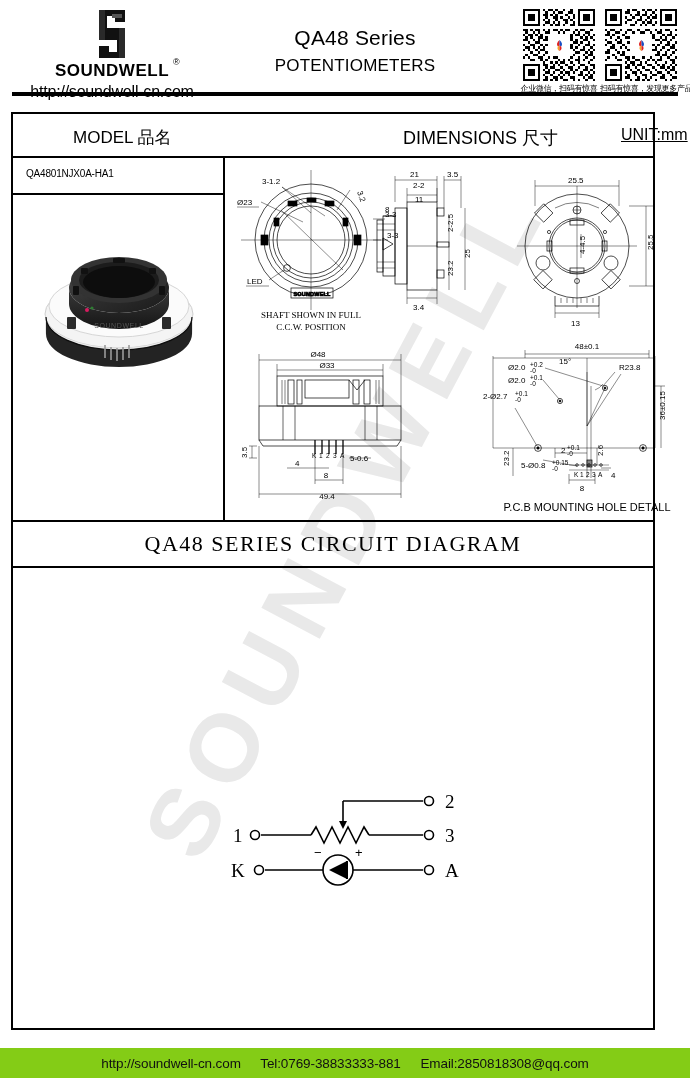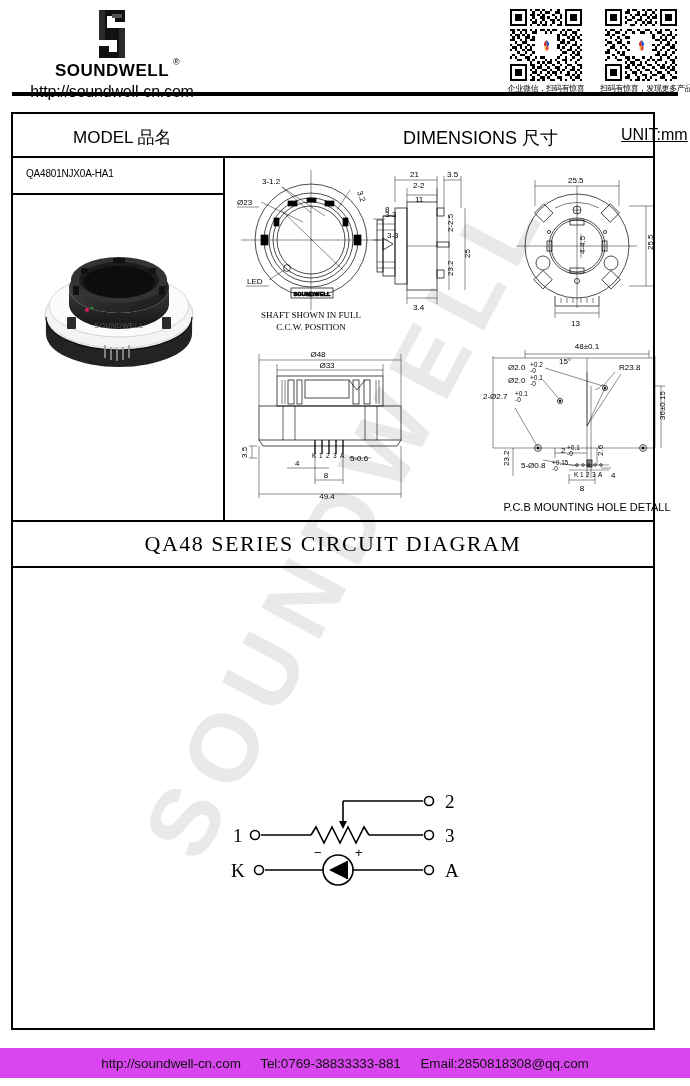--- a/index.html
+++ b/index.html
@@ -25,21 +25,21 @@
   .logo-mark{width:54px;height:52px;margin:0 auto;position:relative;}
   .brand-name{
     font-size:17px;font-weight:bold;letter-spacing:.5px;margin-top:1px;
     position:relative;display:inline-block;
   }
   .brand-reg{position:absolute;right:-11px;top:-4px;font-size:9px;font-weight:normal;}
   .brand-url{font-size:16px;margin-top:2px;letter-spacing:-.2px;}
   .title-block{position:absolute;left:245px;top:26px;width:220px;text-align:center;}
   .title-main{font-size:21px;letter-spacing:.2px;}
   .title-sub{font-size:17px;margin-top:6px;letter-spacing:.2px;}
-  .qr-wrap{position:absolute;right:8px;top:9px;display:flex;gap:13px;}
+  .qr-wrap{position:absolute;right:8px;top:9px;display:flex;}
   .qr-item{width:82px;text-align:center;}
   .qr-img{width:72px;height:72px;margin:0 auto;position:relative;background:#fff;}
   .qr-cap{font-size:8px;margin-top:2px;white-space:nowrap;letter-spacing:-.3px;
           font-family:"DejaVu Sans",sans-serif;}
   .qr-center{
     position:absolute;left:50%;top:50%;transform:translate(-50%,-50%);
     width:20px;height:20px;background:#fff;display:flex;align-items:center;
     justify-content:center;border:1px solid #fff;
   }
   .qr-center-dot{width:13px;height:13px;}
@@ -72,21 +72,21 @@
   .row-circ{position:absolute;left:0;top:454px;width:100%;bottom:0;}
 
   
   .circuit{position:absolute;left:50%;top:215px;transform:translateX(-50%);
            width:300px;height:140px;}
   .circ-cap{position:absolute;left:0;top:108px;width:300px;text-align:center;
             font-size:19px;letter-spacing:0px;}
 
   
   .footer{position:absolute;left:0;top:1048px;width:690px;height:30px;
-          background:#d946ef;z-index:4;display:flex;align-items:center;
+          background:#84cc16;z-index:4;display:flex;align-items:center;
           justify-content:center;}
   .footer-txt{font-size:13.5px;color:#111;letter-spacing:-.1px;white-space:nowrap;}
   .footer-txt span{margin-right:16px;}
   .footer-txt span:last-child{margin-right:0;}
 
   svg{display:block;}
   .dtxt{font-family:"Liberation Sans",sans-serif;font-size:8px;fill:#000;}
   .dtxt-s{font-family:"Liberation Sans",sans-serif;font-size:6.5px;fill:#000;}
   .dtxt-m{font-family:"Liberation Serif",serif;font-size:9px;fill:#000;}
 </style>
@@ -108,20 +108,24 @@
           <path d="M34 20 L40 20 L40 50 L34 50 Z" fill="#2a2a2a"></path>
         </svg>
       </div>
       <div class="brand-name">
         <span>SOUNDWELL</span>
         <span class="brand-reg">®</span>
       </div>
       <div class="brand-url">http://soundwell-cn.com</div>
     </div>
 
+    <div class="title-block">
+      <div class="title-main">QA48 Series</div>
+      <div class="title-sub">POTENTIOMETERS</div>
+    </div>
 
     <div class="qr-wrap">
       <div class="qr-item">
         <div class="qr-img">
           <svg width="72" height="72" viewBox="0 0 29 29" shape-rendering="crispEdges">
             <rect width="29" height="29" fill="#fff"></rect>
             <g fill="#000">
               <rect x="0" y="0" width="7" height="7"></rect>
                 <rect x="1" y="1" width="5" height="5" fill="#fff"></rect>
                 <rect x="2" y="2" width="3" height="3"></rect>

